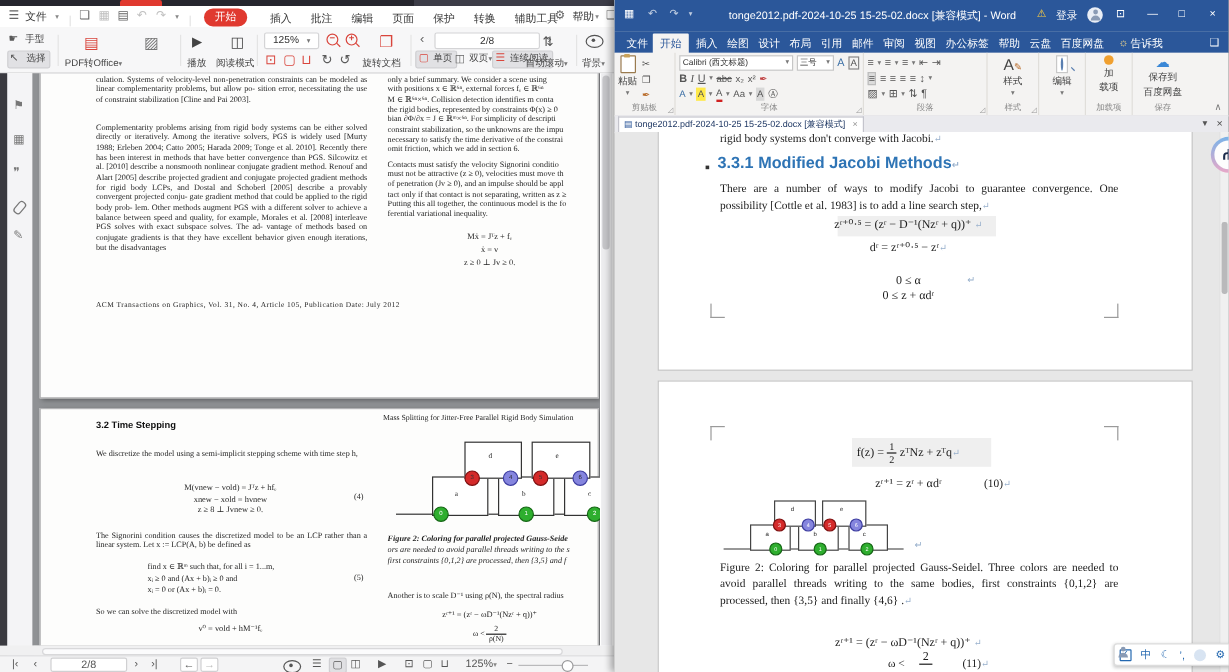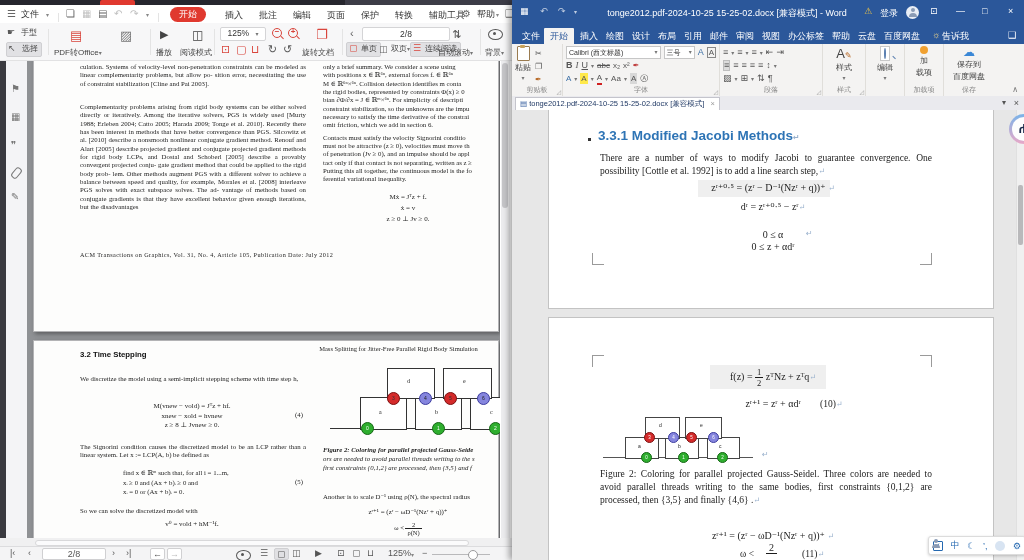--- a/index.html
+++ b/index.html
@@ -84,21 +84,21 @@
   .magw::after{content:"";position:absolute;left:7px;top:8px;width:4px;height:1.3px;background:#5a7fb0;transform:rotate(45deg);}
   .orangedot{width:8px;height:8px;border-radius:50%;background:#f0a030;}
   .bcloud{font-size:12px;color:#3a87d6;line-height:12px;}
   .w-tabbar{position:absolute;left:0;top:96px;width:512px;height:14px;background:#eaeaee;border-bottom:1px solid #d4d4da;}
   .doctab{position:absolute;left:3px;top:1px;height:12px;background:#fff;border:1px solid #c4c4cc;border-bottom:none;font-size:7.5px;color:#1f3864;padding:0 4px;line-height:12px;white-space:nowrap;}
   .w-doc{position:absolute;left:0;top:110px;width:512px;height:450px;background:#e7e7e7;overflow:hidden;}
   .w-page{position:absolute;left:36px;width:444px;background:#fff;border:1px solid #c3c3c3;}
   .wser{font-family:"Liberation Serif","DejaVu Serif",serif;color:#1c1c1c;}
   .wline{position:absolute;font-size:9.5px;line-height:12px;white-space:nowrap;}
   .wpara{position:absolute;font-size:9.5px;line-height:13px;text-align:justify;}
-  .weq{position:absolute;left:96px;width:330px;text-align:center;font-size:10px;white-space:nowrap;}
+  .weq{position:absolute;left:80px;width:330px;text-align:center;font-size:10px;white-space:nowrap;}
   .eqhl{position:absolute;background:#efefef;}
   .pil{color:#98b0cc;font-size:8px;}
   .cmark{position:absolute;width:11px;height:11px;}
   .whead{position:absolute;font-size:13.5px;font-weight:bold;color:#2e74b5;font-family:"Liberation Sans","DejaVu Sans",sans-serif;}
   .wfigbox{position:absolute;border:1px solid #444;background:#fff;}
   .wfiglabel{position:absolute;font-size:5px;color:#222;}
   .wfignode{position:absolute;width:9px;height:9px;border-radius:50%;text-align:center;font-size:4.5px;line-height:9px;color:#fff;}
   .frac{position:absolute;text-align:center;font-size:10px;}
   .frac .num{display:block;border-bottom:1px solid #1c1c1c;padding:0 3px;}
   .ball{position:absolute;left:497px;top:114px;width:30px;height:30px;border-radius:50%;
@@ -491,23 +491,24 @@
       <span style="position:absolute;right:18px;top:2px;font-size:8px;color:#555;">▾</span>
       <span style="position:absolute;right:5px;top:2px;font-size:9px;color:#555;">×</span>
     </div>
 
     <div class="w-doc">
 
       <div class="w-page" style="top:-6px;height:203px;"></div>
 
       <div class="w-page" style="top:207px;height:253px;"></div>
 
+      <div class="wline wser" style="left:88px;top:0px;"><span>rigid body systems don't converge with Jacobi.</span><span class="pil">↵</span></div>
       <div class="abs" style="left:76px;top:28px;width:3px;height:3px;background:#333;"></div>
       <div class="whead" style="left:86px;top:18px;"><span>3.3.1 Modified Jacobi Methods</span><span class="pil">↵</span></div>
-      <div class="wpara wser" style="left:88px;top:42px;width:332px;"><span>There are a number of ways to modify Jacobi to guarantee convergence. One possibility [Cottle et al. 1992] is to add a line search step,</span><span class="pil">↵</span></div>
+      <div class="wpara wser" style="left:88px;top:42px;width:332px;"><span>There are a number of ways to modify Jacobi to guarantee convergence. One possibility [Cottle et al. 1983] is to add a line search step,</span><span class="pil">↵</span></div>
       <div class="eqhl" style="left:186px;top:70px;width:132px;height:17px;"></div>
       <div class="weq wser" style="top:72px;"><span>zʳ⁺⁰·⁵ = (zʳ − D⁻¹(Nzʳ + q))⁺</span> <span class="pil">↵</span></div>
       <div class="weq wser" style="top:91px;"><span>dʳ = zʳ⁺⁰·⁵ − zʳ</span><span class="pil">↵</span></div>
       <div class="weq wser" style="top:119px;">0 ≤ α</div>
       <span class="pil abs" style="left:294px;top:119px;">↵</span>
       <div class="weq wser" style="top:131px;">0 ≤ z + αdʳ</div>
       <div class="cmark" style="left:80px;top:143px;border-left:1px solid #9a9a9a;border-bottom:1px solid #9a9a9a;"></div>
       <div class="cmark" style="left:408px;top:143px;border-right:1px solid #9a9a9a;border-bottom:1px solid #9a9a9a;"></div>
 
       <div class="cmark" style="left:80px;top:245px;border-left:1px solid #9a9a9a;border-top:1px solid #9a9a9a;"></div>

